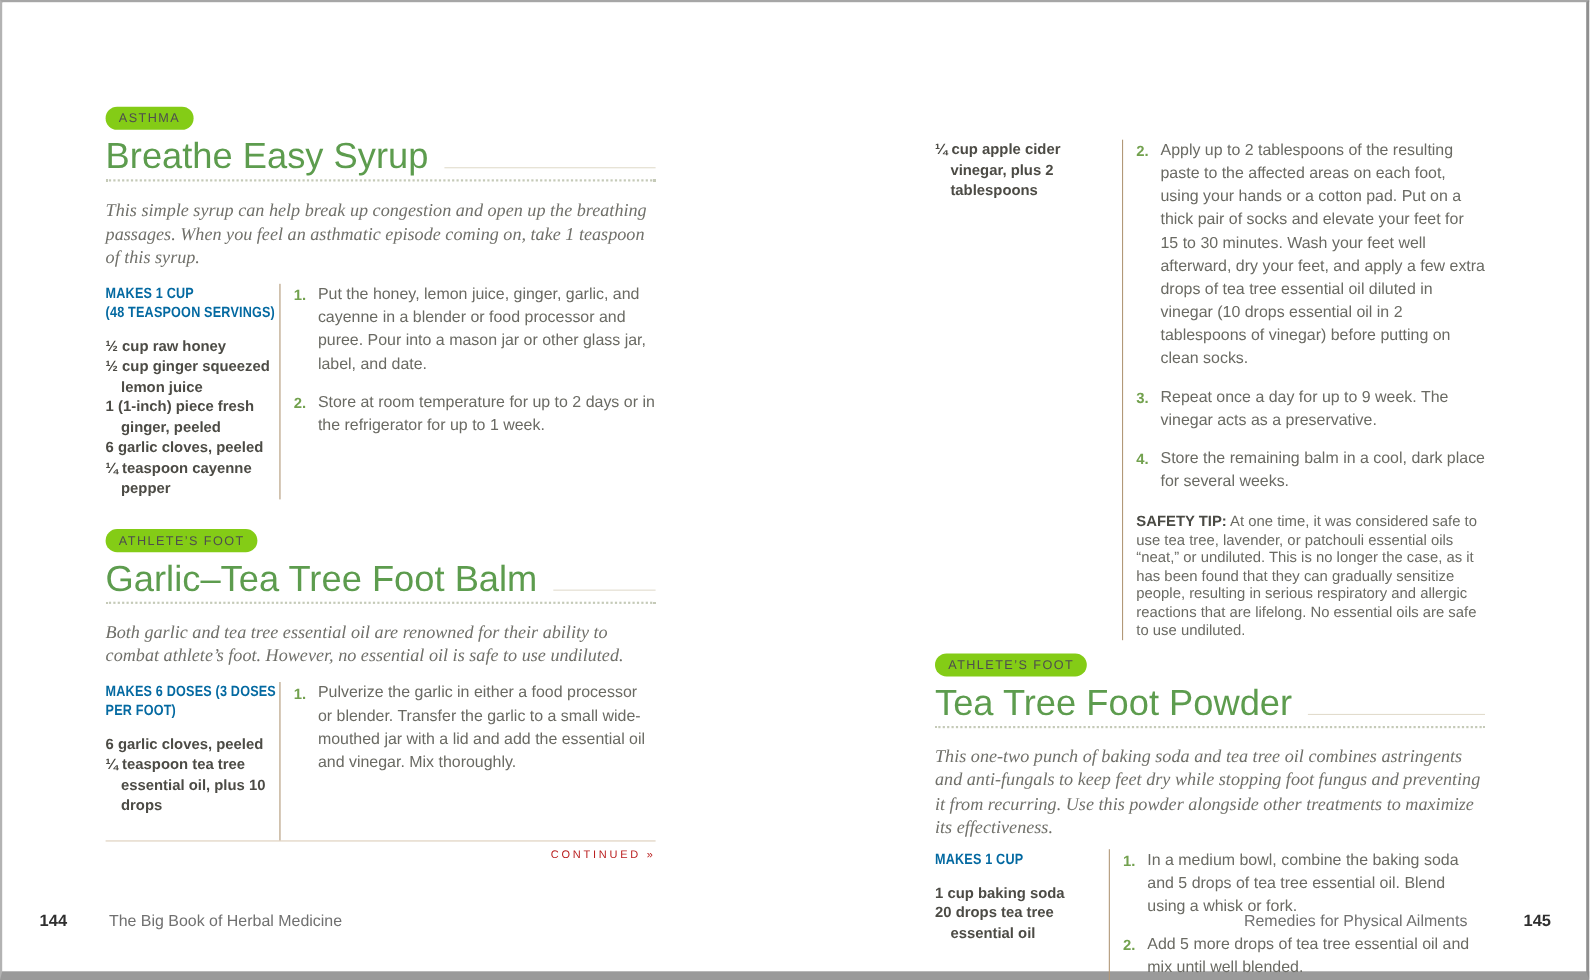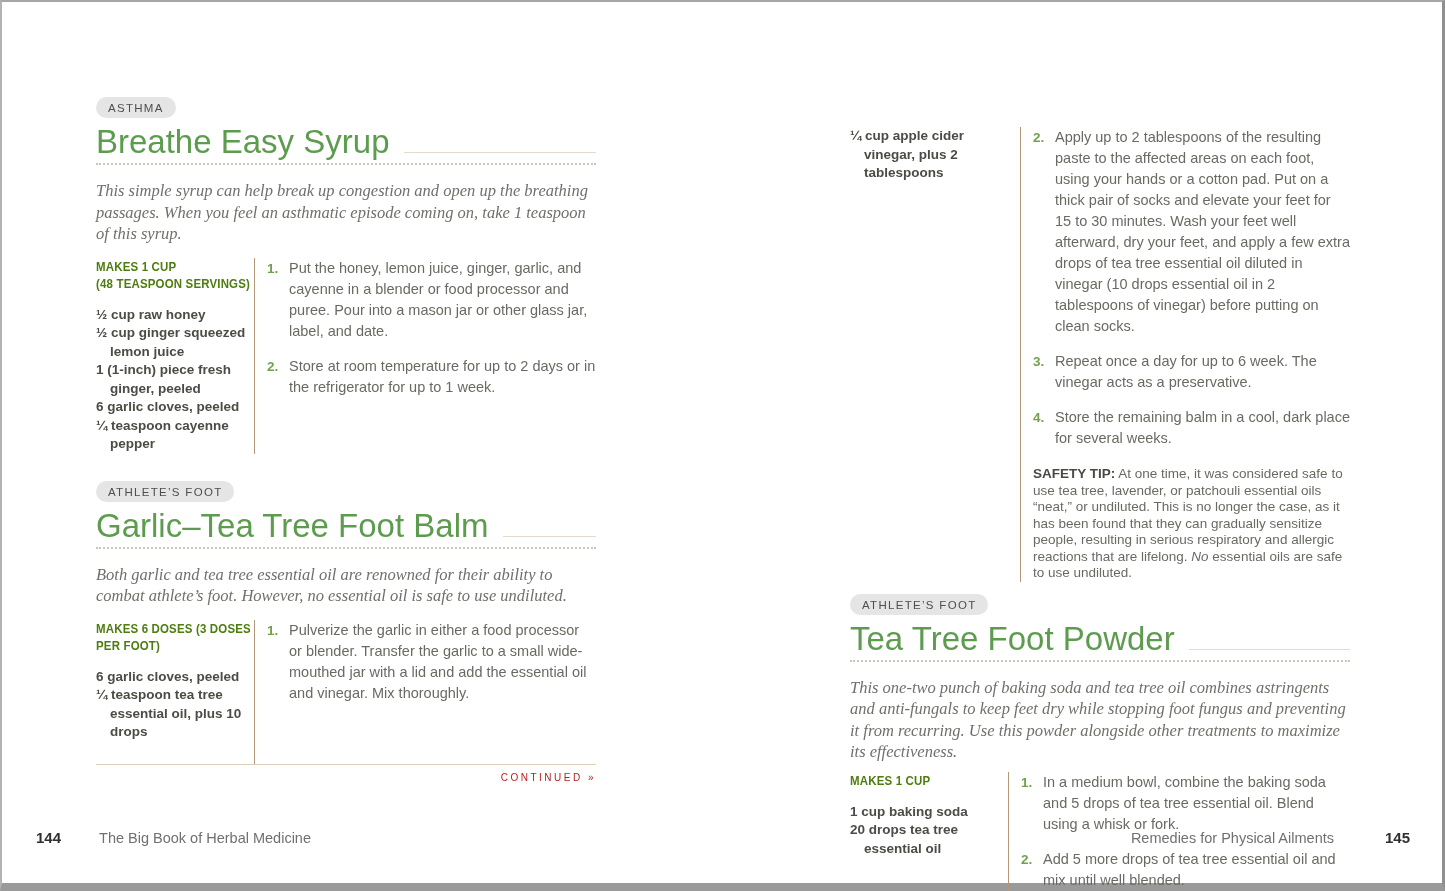--- a/index.html
+++ b/index.html
@@ -17,21 +17,21 @@
     border-left:2px solid #b3b3b3;
     border-bottom:8px solid #9a9a9a;
     pointer-events:none;
   }
   .page { position:absolute; width:500px; }
   .page-left  { left:96px;  top:97px; }
   .page-right { left:850px; top:120px; }
 
   .badge {
     display:inline-block;
-    background:#e5e5e5;
+    background:#84cc16;
     color:#4e4e4e;
     font-size:11.5px;
     letter-spacing:1.3px;
     padding:5px 12px 4px;
     border-radius:12px;
   }
   .title-row { display:flex; align-items:flex-end; margin-top:6px; }
   .recipe-title {
     font-size:33px;
     line-height:36px;
@@ -50,21 +50,21 @@
     margin-top:15px;
   }
   .cols { display:flex; margin-top:13px; }
   .ing-col { width:158px; flex:none; padding-right:8px; }
   .steps-col {
     flex:1;
     border-left:1px solid #b29878;
     padding-left:12px;
   }
   .yield {
-    color:#4d7c0f;
+    color:#0369a1;
     font-weight:bold;
     font-size:13.5px;
     line-height:17px;
     letter-spacing:0.2px;
   }
   .yield div { transform:scaleX(0.85); transform-origin:0 50%; white-space:nowrap; }
   .ing-list { margin-top:14px; }
   .ing {
     font-size:13.5px;
     font-weight:bold;
@@ -87,21 +87,21 @@
     color:#6a6a63;
     line-height:21px;
   }
   .safety-tip {
     margin-top:17px;
     font-size:13.5px;
     line-height:16.5px;
     color:#6a6a63;
   }
   .safety-label { font-weight:bold; color:#4a4a44; }
-  .safety-em { font-style:italic; }
+  .safety-em { }
   .continued-block { margin-top:0; }
   .continued-rule { border-top:1px solid #dccdb9; }
   .continued {
     text-align:right;
     font-size:10px;
     letter-spacing:2.5px;
     color:#b91c1c;
     margin-top:7px;
   }
   .footer {
@@ -206,21 +206,21 @@
           <div class="ing">¼ cup apple cider vinegar, plus 2 tablespoons</div>
         </div>
       </div>
       <div class="steps-col">
         <div class="step">
           <span class="step-num">2.</span>
           <span class="step-text">Apply up to 2 tablespoons of the resulting paste to the affected areas on each foot, using your hands or a cotton pad. Put on a thick pair of socks and elevate your feet for 15 to 30 minutes. Wash your feet well afterward, dry your feet, and apply a few extra drops of tea tree essential oil diluted in vinegar (10 drops essential oil in 2 tablespoons of vinegar) before putting on clean socks.</span>
         </div>
         <div class="step">
           <span class="step-num">3.</span>
-          <span class="step-text">Repeat once a day for up to 6 week. The vinegar acts as a preservative.</span>
+          <span class="step-text">Repeat once a day for up to 9 week. The vinegar acts as a preservative.</span>
         </div>
         <div class="step">
           <span class="step-num">4.</span>
           <span class="step-text">Store the remaining balm in a cool, dark place for several weeks.</span>
         </div>
         <p class="safety-tip">
           <span class="safety-label">SAFETY TIP:</span><span> At one time, it was considered safe to use tea tree, lavender, or patchouli essential oils “neat,” or undiluted. This is no longer the case, as it has been found that they can gradually sensitize people, resulting in serious respiratory and allergic reactions that are lifelong. </span><span class="safety-em">No</span><span> essential oils are safe to use undiluted.</span>
         </p>
       </div>
     </div>

